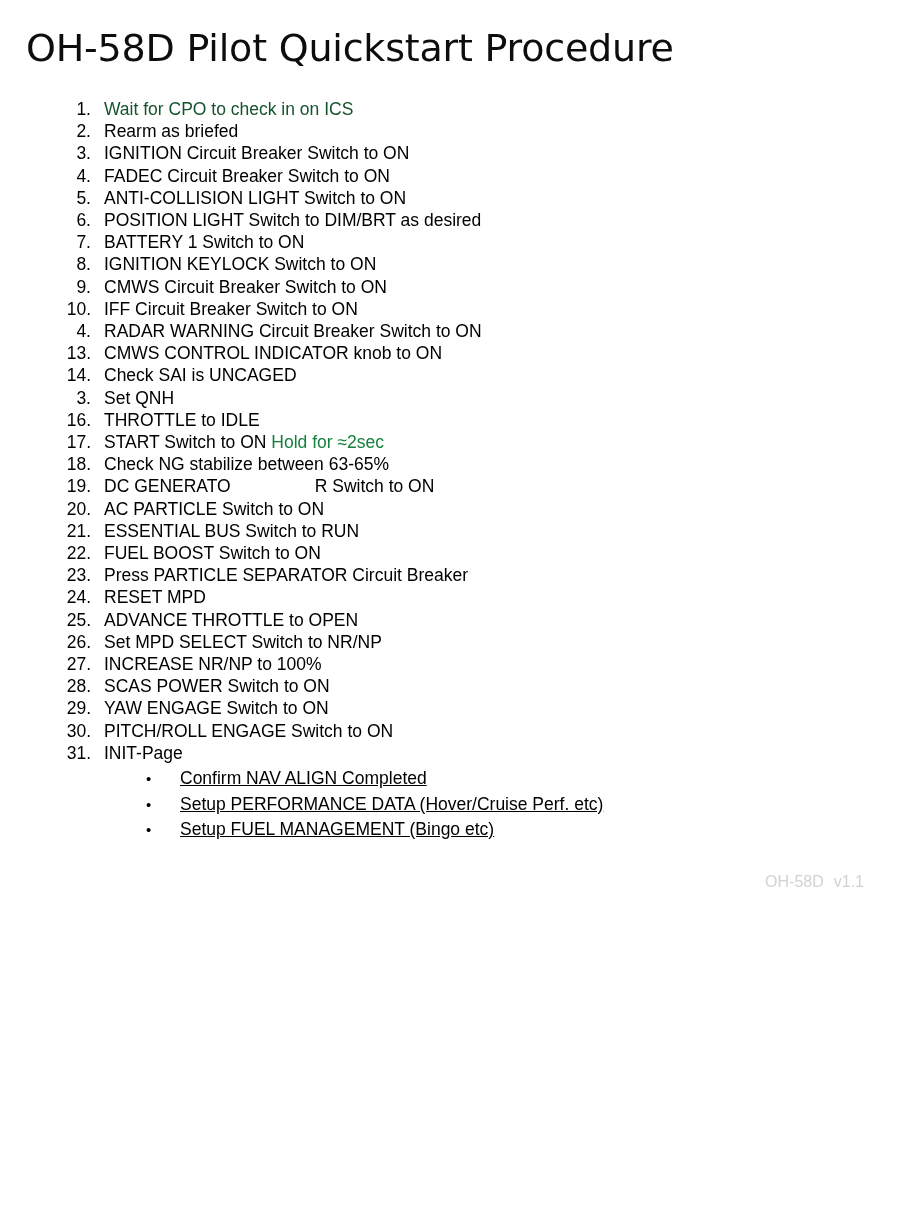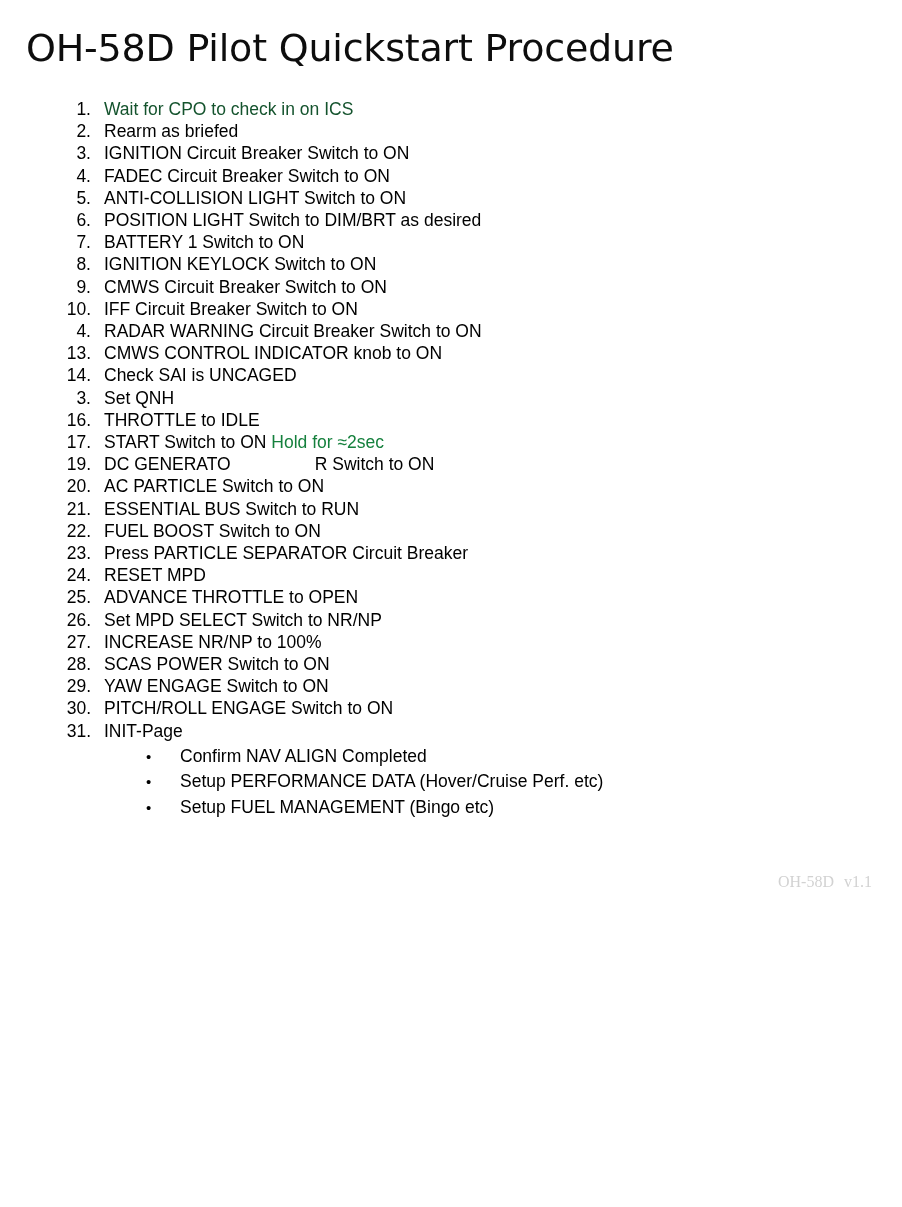--- a/index.html
+++ b/index.html
@@ -75,28 +75,29 @@
     white-space: nowrap;
   }
   .bullet {
     width: 34px;
     flex: 0 0 auto;
     font-size: 15px;
     line-height: 24.5px;
   }
   .subtext {
     flex: 1 1 auto;
+    text-decoration: underline;
   }
   .footer {
     position: absolute;
-    right: 30px;
+    right: 38px;
     bottom: 36px;
     font-size: 16px;
     color: #d2d2d2;
-    font-family: Liberation Serif, serif;
+    font-family: Liberation Sans, sans-serif;
     white-space: nowrap;
   }
   .footer .ver {
     margin-left: 10px;
   }
 </style>
 </head>
 <body>
 
 <div class="page">
@@ -160,20 +161,24 @@
         <span class="step-num">3.</span>
         <span class="step-text"><span>Set QNH</span></span>
       </div>
       <div class="step">
         <span class="step-num">16.</span>
         <span class="step-text"><span>THROTTLE to IDLE</span></span>
       </div>
       <div class="step">
         <span class="step-num">17.</span>
         <span class="step-text"><span>START Switch to ON </span><span class="suffix-red" style="color: #15803d;">Hold for ≈2sec</span></span>
+      </div>
+      <div class="step">
+        <span class="step-num">18.</span>
+        <span class="step-text"><span>Check NG stabilize between 63-65%</span></span>
       </div>
       <div class="step">
         <span class="step-num">19.</span>
         <span class="step-text"><span>DC GENERATO</span><span class="gap"></span><span>R Switch to ON</span></span>
       </div>
       <div class="step">
         <span class="step-num">20.</span>
         <span class="step-text"><span>AC PARTICLE Switch to ON</span></span>
       </div>
       <div class="step">

